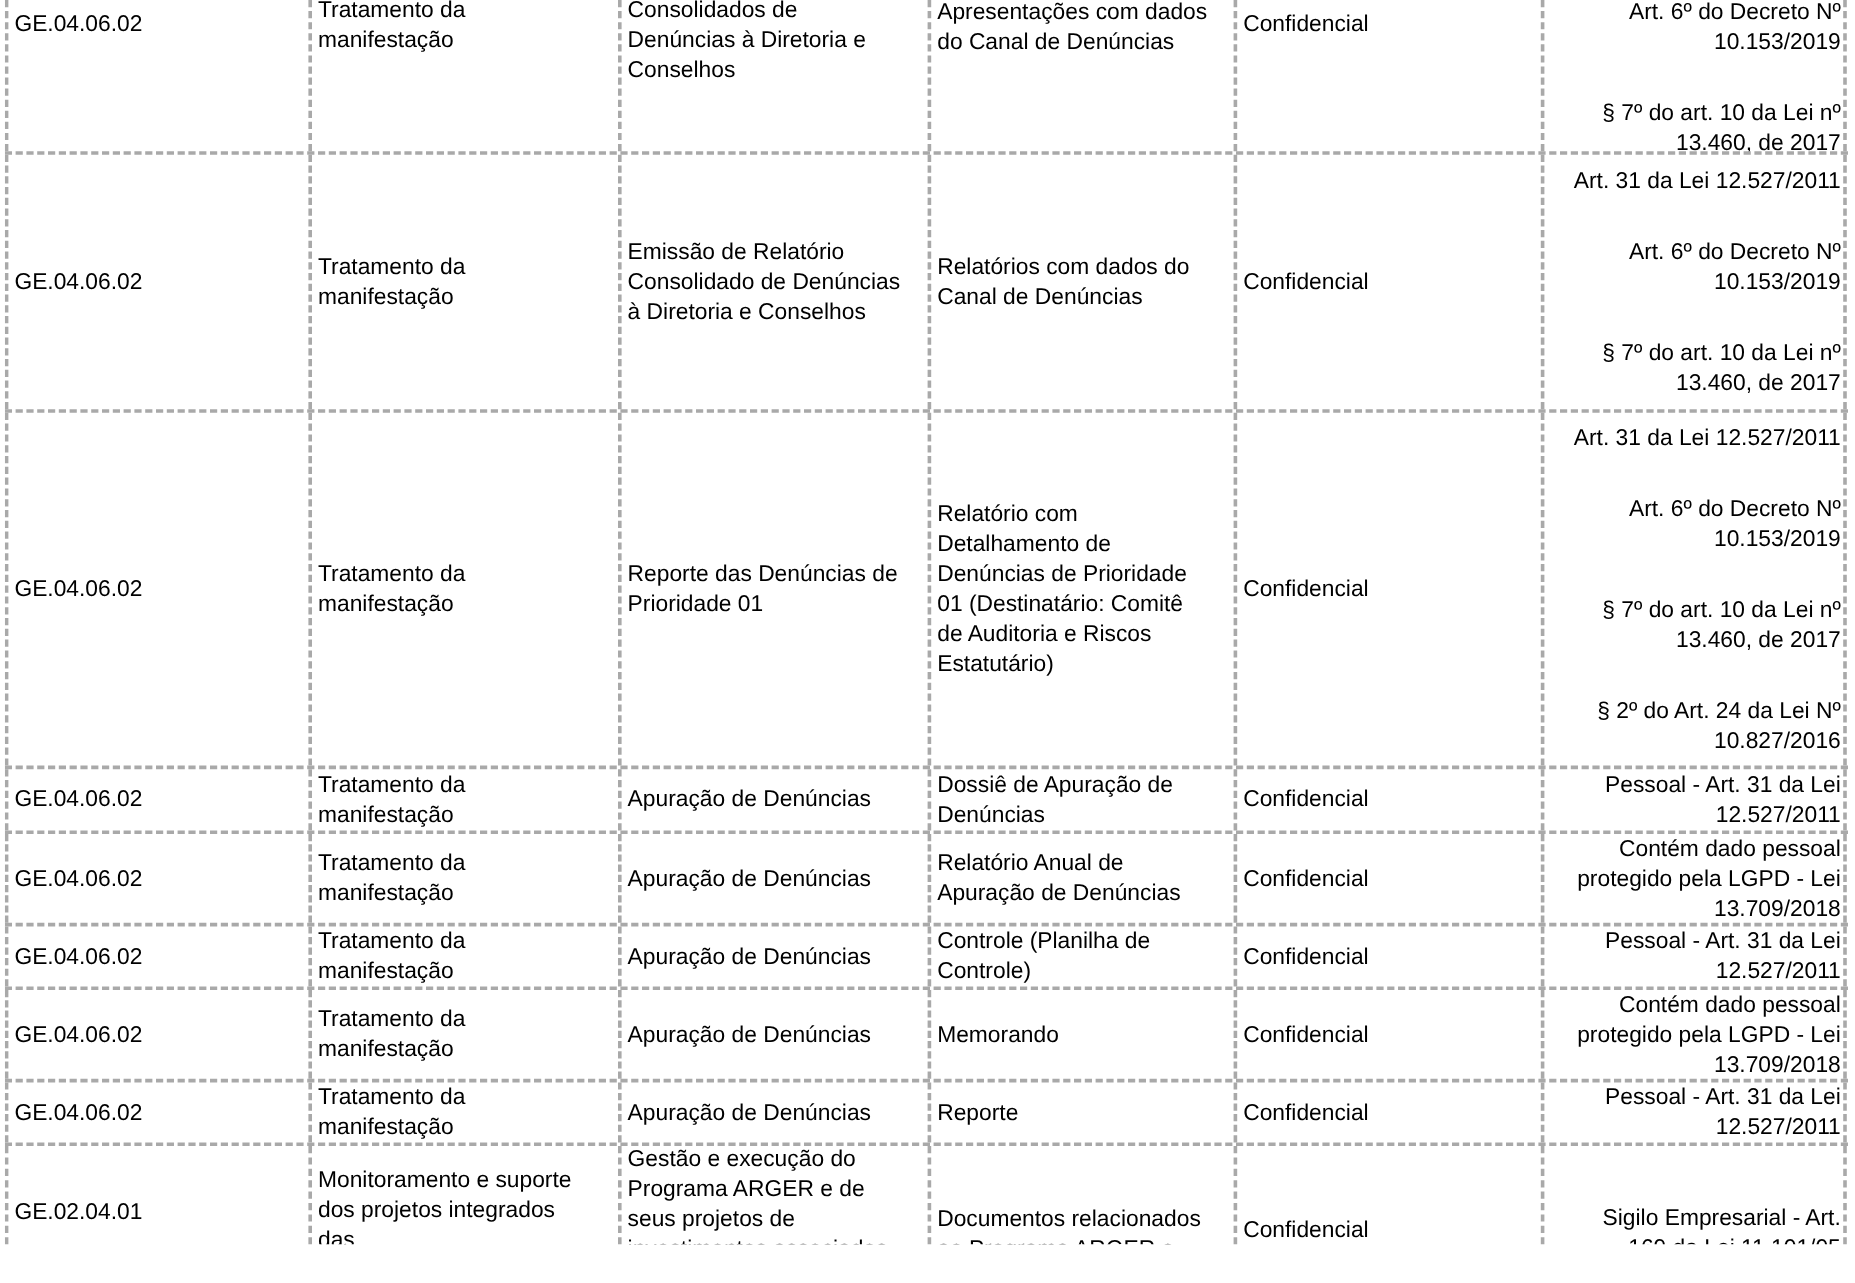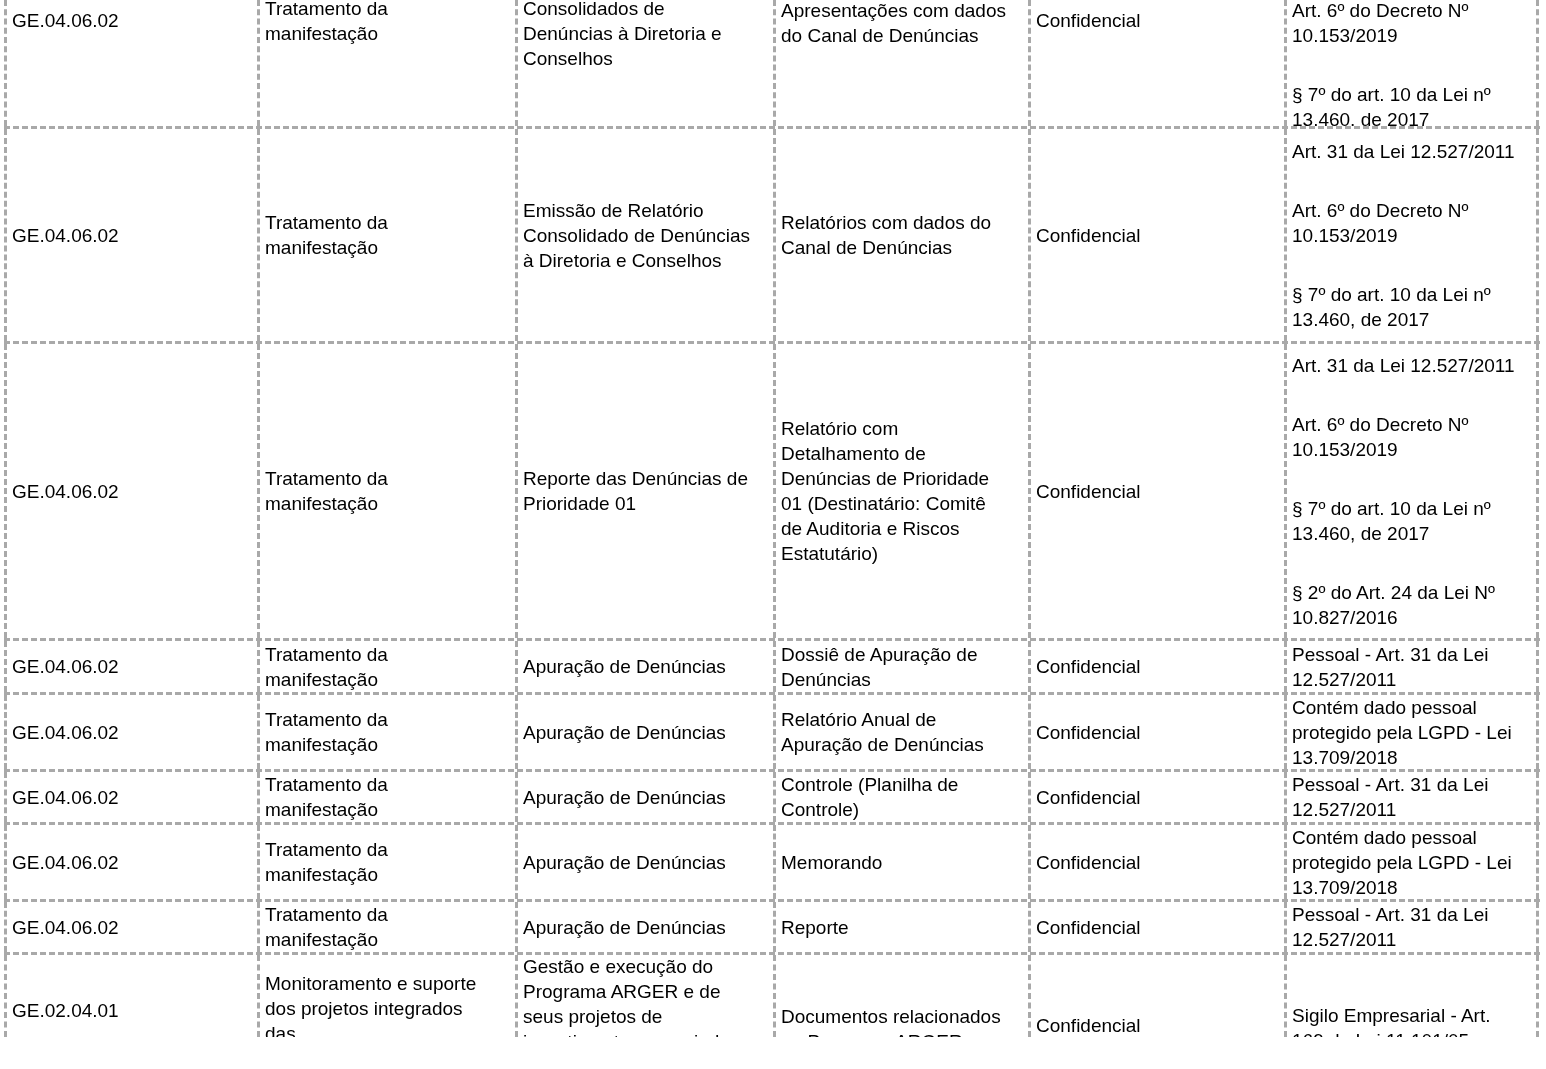--- a/index.html
+++ b/index.html
@@ -20,21 +20,21 @@
     box-sizing:border-box; border-left:3px dashed var(--border);
     padding-left:5px; padding-right:2px;
     display:flex; flex-direction:column; justify-content:center;
     overflow:hidden;
   }
   .ct, .para { white-space:pre-line; }
   .para + .para { margin-top:34px; }
 
   .c0{width:253px} .c1{width:258px} .c2{width:258px}
   .c3{width:255px} .c4{width:256px}
-  .c5{width:255px; border-right:3px dashed var(--border);}
+  .c5{width:255px; border-right:3px dashed var(--border);text-align:right;}
 
   .r0{height:129px} .r1{height:215px} .r2{height:297px}
   .r3{height:54px}  .r4{height:77px}  .r5{height:53px}
   .r6{height:77px}  .r7{height:53px}
   .r8{height:82px; border-bottom:none;}
 
   
   .r0 .cell, .r8 .cell { justify-content:flex-start; }
   .r0 .c0 .ct{margin-top:8px}   .r0 .c1 .ct{margin-top:-4px}
   .r0 .c2 .ct{margin-top:-4px}  .r0 .c3 .ct{margin-top:-2px}

